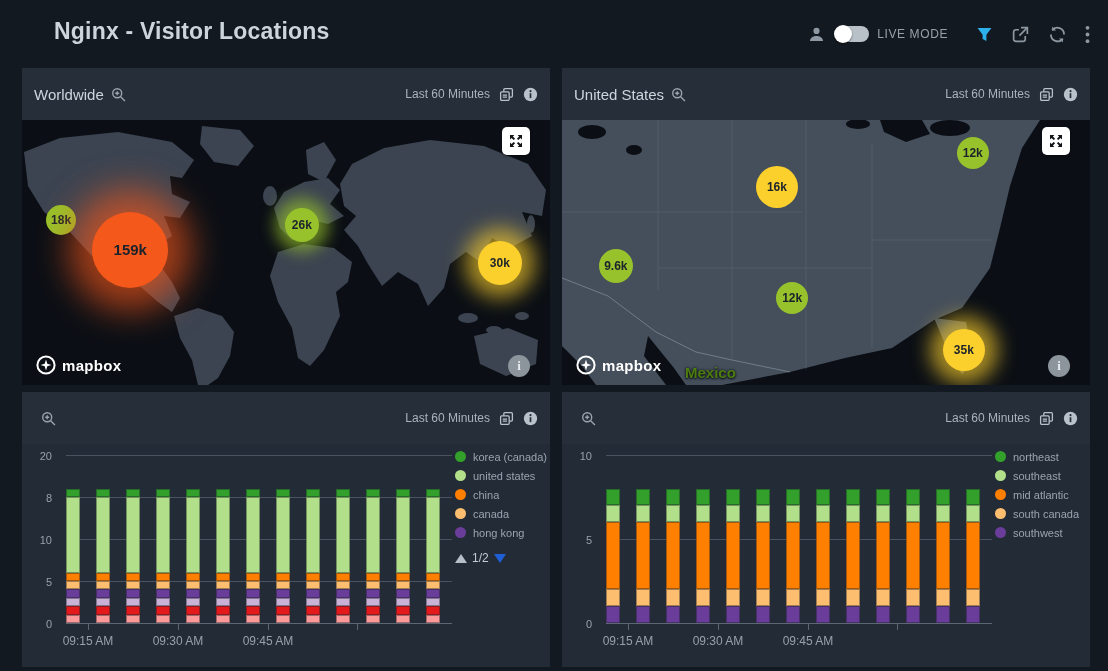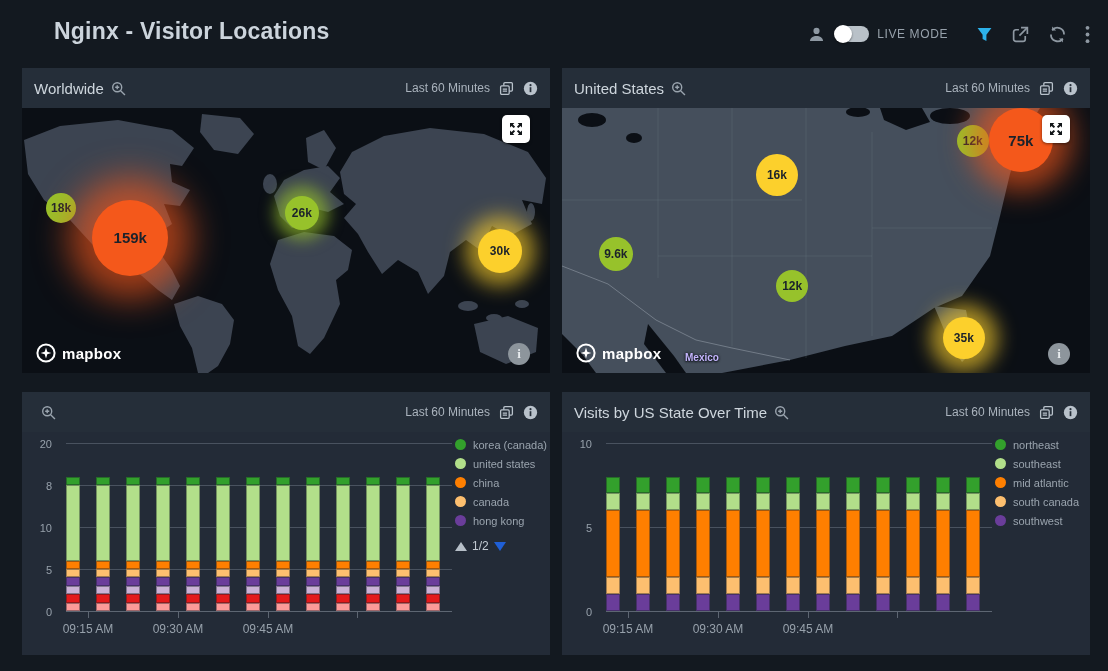--- a/index.html
+++ b/index.html
@@ -20,38 +20,38 @@
 
   
   .panel { position: absolute; width: 528px; background: #232b37; }
   .panel.map-panel { height: 305px; }
   .panel.chart-panel { height: 263px; }
   .p-worldwide { left: 22px; top: 68px; }
   .p-us { left: 562px; top: 68px; }
   .p-country { left: 22px; top: 392px; }
   .p-state { left: 562px; top: 392px; }
 
-  .panel-header { height: 40px; background: #252e39; display: flex; align-items: center; padding: 16px 12px; }
+  .panel-header { height: 52px; background: #252e39; display: flex; align-items: center; padding: 16px 12px; }
   .panel-title { font-size: 15px; font-weight: 500; color: #ced6dd; }
   .zoom-ic { margin-left: 7px; display: inline-flex; cursor: pointer; }
   .ph-right { margin-left: auto; display: flex; align-items: center; gap: 9px; }
   .range-label { font-size: 12px; color: #aab3bd; }
 
   .panel-body { position: relative; width: 528px; overflow: hidden; }
   .map-body { height: 265px; background: #0b0f15; }
   .chart-body { height: 223px; background: #232b37; }
 
   
   .bubble-layer { position: absolute; inset: 0; }
   .bubble { position: absolute; transform: translate(-50%,-50%); border-radius: 50%; display: flex; align-items: center; justify-content: center; font-weight: 700; color: #1b222b; cursor: pointer; }
   .expand-btn { position: absolute; top: 7px; right: 20px; width: 28px; height: 28px; border-radius: 5px; background: #ffffff; display: flex; align-items: center; justify-content: center; cursor: pointer; box-shadow: 0 1px 3px rgba(0,0,0,.5); }
   .mapbox-badge { position: absolute; left: 14px; bottom: 10px; display: flex; align-items: center; gap: 6px; cursor: pointer; }
   .mapbox-badge .word { color: #ffffff; font-size: 15px; font-weight: 600; letter-spacing: .3px; }
   .map-info { position: absolute; right: 20px; bottom: 8px; width: 22px; height: 22px; border-radius: 50%; background: #8d959c; color: #e8ecef; font-size: 13px; font-weight: 700; font-family: "Liberation Serif", serif; display: flex; align-items: center; justify-content: center; cursor: pointer; }
-  .mexico-label { position: absolute; left: 123px; top: 244px; font-size: 10px; font-weight: 600; color: #c4b5fd; text-shadow: 0 1px 2px #0b0f15, 0 0 3px #0b0f15; }
+  .mexico-label { position: absolute; left: 123px; top: 244px; font-size: 15px; font-weight: 600; color: #4d7c0f; text-shadow: 0 1px 2px #0b0f15, 0 0 3px #0b0f15; }
 
   
   .plot { position: absolute; left: 44px; top: 12px; width: 386px; height: 168px; }
   .grid-line { position: absolute; left: 0; right: 0; height: 1px; background: #49525f; }
   .grid-line.baseline { background: #5c московfilter; }
   .grid-line.baseline { background: #5d6672; }
   .ytick { position: absolute; right: calc(100% + 14px); transform: translateY(6px); font-size: 11px; color: #97a1ab; }
   .bar { position: absolute; bottom: 1px; height: 100%; display: flex; flex-direction: column-reverse; cursor: pointer; }
   .seg { width: 100%; box-shadow: inset 0 0 0 1px rgba(21,27,35,.4); }
   .xtick { position: absolute; top: 100%; width: 1px; height: 6px; background: #5d6672; }
@@ -232,21 +232,20 @@
           <path d="M244,0 V250"></path>
           <path d="M310,24 V228"></path>
         <path d="M0,92 H240"></path>
           <path d="M96,148 H310"></path>
           <path d="M310,120 H430"></path>
       </g>
       <path stroke="#97a0ab" stroke-opacity=".55" fill="none" d="M0,158 L46,176 L94,212 L134,232 L170,240 L228,252"></path>
     </svg>
     <div class="bubble-layer">
         <div class="bubble" style="left: 77.8%; top: 12.5%; height: 32px; width: 32px; background: rgb(151, 194, 43); font-size: 12px;">12k</div>
-        <div class="bubble" style="left: 86.9%; top: 12.1%; height: 64px; width: 64px; background: rgb(244, 88, 27); font-size: 15px; box-shadow: rgba(244, 88, 27, 0.65) 0px 0px 29px 19px;">75k</div>
         <div class="bubble" style="left: 40.7%; top: 25.3%; height: 42px; width: 42px; background: rgb(252, 208, 44); font-size: 12px;">16k</div>
         <div class="bubble" style="left: 10.2%; top: 55.1%; height: 34px; width: 34px; background: rgb(151, 194, 43); font-size: 12px;">9.6k</div>
         <div class="bubble" style="left: 43.6%; top: 67.2%; height: 32px; width: 32px; background: rgb(151, 194, 43); font-size: 12px;">12k</div>
         <div class="bubble" style="left: 76.1%; top: 86.8%; height: 42px; width: 42px; background: rgb(252, 208, 44); font-size: 12px; box-shadow: rgba(252, 208, 44, 0.65) 0px 0px 19px 13px;">35k</div>
       </div>
     <div class="mexico-label">Mexico</div>
     <div class="expand-btn">
       <svg width="16" height="16" viewBox="0 0 16 16" fill="#111518">
         <path d="M2 2h4.4L4.9 3.5l2.2 2.2-1.4 1.4-2.2-2.2L2 6.4z"></path>
         <path d="M14 2v4.4L12.5 4.9l-2.2 2.2-1.4-1.4 2.2-2.2L9.6 2z"></path>
@@ -469,21 +468,20 @@
         <span class="tri-up"></span>
         <span class="pager-num">1/2</span>
         <span class="tri-down"></span>
       </div>
     </div>
   </div>
 </section>
 
 <section class="panel chart-panel p-state">
   <div class="panel-header">
-    <span class="panel-title">Visits by US State Over Time</span>
     <span class="zoom-ic">
       <svg width="15" height="15" viewBox="0 0 14 14" fill="none" stroke="#9aa4ae" stroke-width="1.3">
           <circle cx="5.8" cy="5.8" r="4.2"></circle>
           <path d="M9 9l4 4"></path>
           <path d="M3.9 5.8h3.8M5.8 3.9v3.8"></path>
         </svg>
     </span>
     <span class="ph-right">
       <span class="range-label">Last 60 Minutes</span>
       <span class="hicon">

